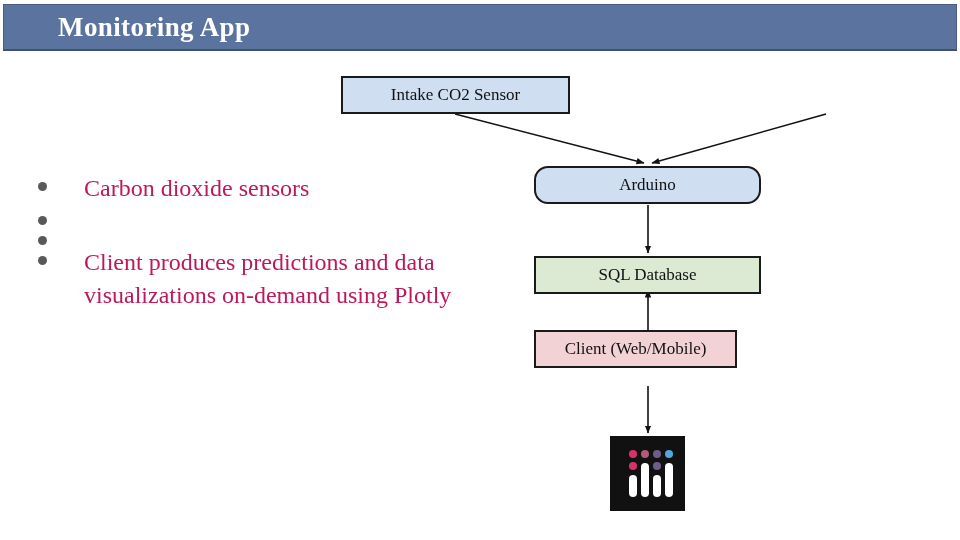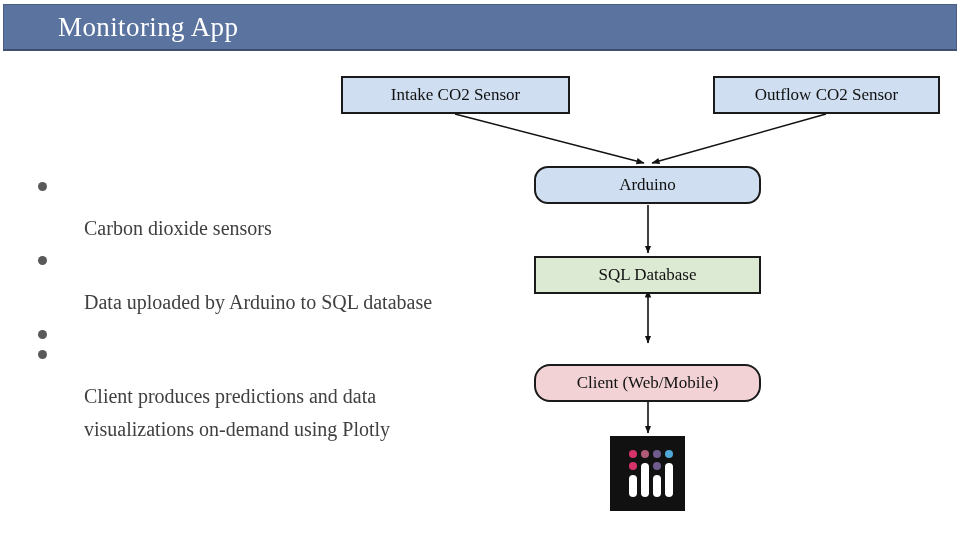--- a/index.html
+++ b/index.html
@@ -20,20 +20,21 @@
   
   #title-bar {
     position: absolute;
     left: 3px;
     top: 4px;
     width: 954px;
     height: 47px;
     background: #5b739f;
     border: 1px solid #4a5d80;
     border-bottom: 2px solid #3f4f6e;
+    font-weight: bold;
   }
   #title-text {
     position: absolute;
     left: 54px;
     top: 50%;
     transform: translateY(-50%);
     color: #ffffff;
     font-size: 27px;
     letter-spacing: 0.4px;
     white-space: nowrap;
@@ -56,24 +57,23 @@
     width: 9px;
     height: 9px;
     border-radius: 50%;
     background: #595959;
     margin-top: 10px;
     margin-right: 0;
   }
   .bullet-text {
     flex: 1 1 auto;
     margin-left: 37px;
-    color: #404040;
-    font-size: 20px;
+    color: #be185d;
+    font-size: 24px;
     line-height: 33px;
-    margin-top: 40px;
   }
 
   
   #diagram {
     position: absolute;
     left: 0;
     top: 0;
     width: 960px;
     height: 540px;
     pointer-events: none;
@@ -90,21 +90,21 @@
     white-space: nowrap;
   }
   .node-blue  { background: #cfdef0; }
   .node-green { background: #dce9d3; text-align: right; }
   .node-pink  { background: #f2d2d4; }
 
   #node-intake   { left: 341px; top: 76px;  width: 229px; height: 38px; }
   #node-outflow  { left: 713px; top: 76px;  width: 227px; height: 38px; }
   #node-arduino  { left: 534px; top: 166px; width: 227px; height: 38px; border-radius: 14px; }
   #node-sql      { left: 534px; top: 256px; width: 227px; height: 38px; }
-  #node-client   { left: 534px; top: 364px; width: 227px; height: 38px; border-radius: 16px; }
+  #node-client   { left: 534px; top: 330px; width: 203px; height: 38px; }
 
   
   #plotly-logo {
     position: absolute;
     left: 610px;
     top: 436px;
     width: 75px;
     height: 75px;
     background: #111111;
   }
@@ -141,21 +141,20 @@
   <div id="title-text">Monitoring App</div>
 </div>
 
 <div id="bullets">
   <div class="bullet-row">
     <span class="bullet-dot"></span>
     <span class="bullet-text">Carbon dioxide sensors</span>
   </div>
   <div class="bullet-row">
     <span class="bullet-dot"></span>
-    <span class="bullet-text">Data uploaded by Arduino to SQL database</span>
   </div>
   <div class="bullet-row">
     <span class="bullet-dot"></span>
   </div>
   <div class="bullet-row">
     <span class="bullet-dot"></span>
     <span class="bullet-text">Client produces predictions and data visualizations on-demand using Plotly</span>
   </div>
 </div>
 
@@ -179,23 +178,20 @@
 
     <line x1="648" y1="297" x2="648" y2="343" stroke="#111111" stroke-width="1.6" marker-end="url(#ah)" marker-start="url(#ah-start)"></line>
 
     <line x1="648" y1="386" x2="648" y2="433" stroke="#111111" stroke-width="1.6" marker-end="url(#ah)"></line>
   </svg>
 
   <div class="node node-blue" id="node-intake">
     <span>Intake CO2 Sensor</span>
   </div>
 
-  <div class="node node-blue" id="node-outflow">
-    <span>Outflow CO2 Sensor</span>
-  </div>
 
   <div class="node node-blue" id="node-arduino">
     <span>Arduino</span>
   </div>
 
   <div class="node node-green" id="node-sql">
     <span>SQL Database</span>
   </div>
 
   <div class="node node-pink" id="node-client">

